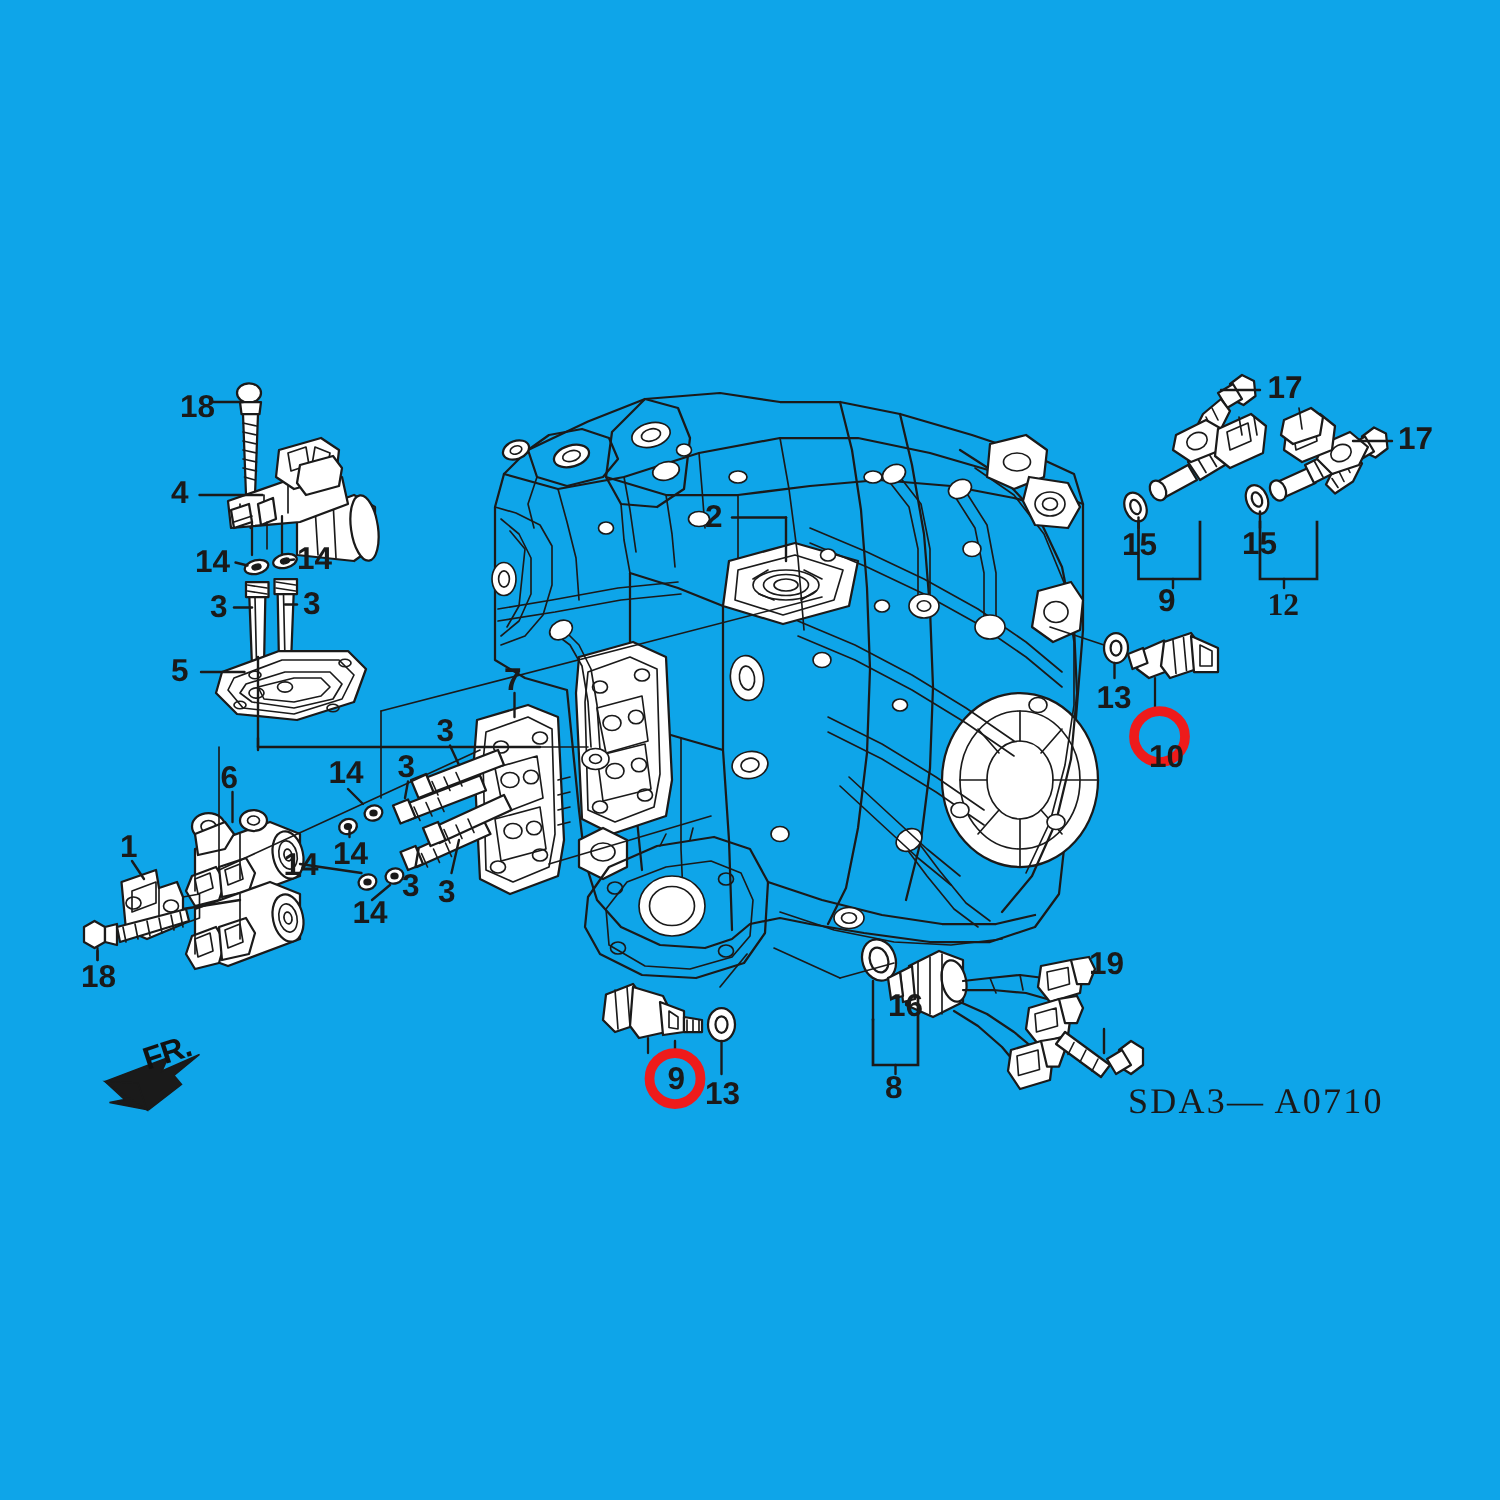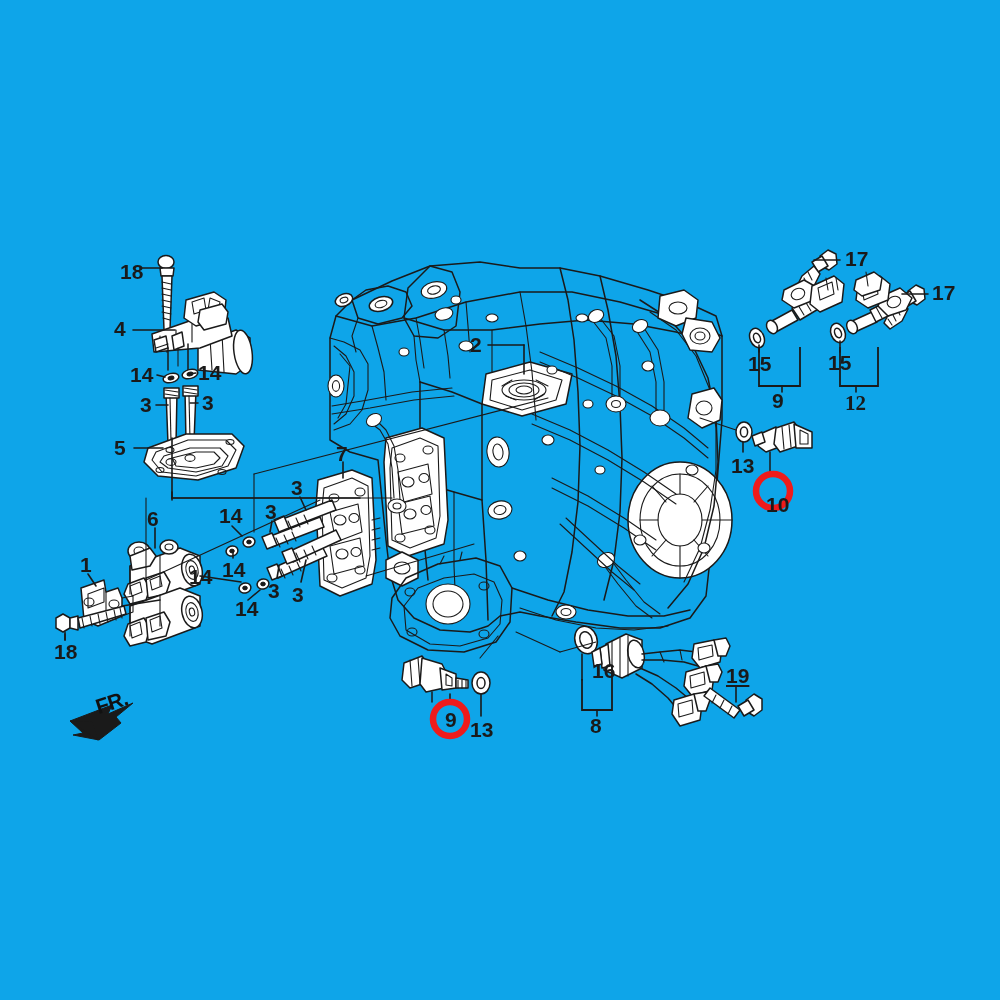--- a/index.html
+++ b/index.html
@@ -642,21 +642,22 @@
   <div class="num" style="left:845px;  top:248px;">17</div>
   <div class="num" style="left:932px;  top:282px;">17</div>
   <div class="num" style="left:748px;  top:353px;">15</div>
   <div class="num" style="left:828px;  top:352px;">15</div>
   <div class="num" style="left:772px;  top:390px;">9</div>
   <div class="num" style="left:845px;  top:393px;font-family:Liberation Serif, serif;">12</div>
   <div class="num" style="left:731px;  top:455px;">13</div>
   <div class="num" style="left:470px;  top:719px;">13</div>
   <div class="num" style="left:592px;  top:660px;">16</div>
   <div class="num" style="left:590px;  top:715px;">8</div>
-  <div class="num" style="left:726px;  top:665px;text-decoration:underline;">19</div>
+  <div class="num" style="left:726px;  top:632px;">19</div>
 
   <div class="num hl" style="left:766px; top:494px;">10</div>
   <div class="num hl" style="left:445px; top:709px;">9</div>
 
   <div class="fr-label" style="left:100px; top:695px;">FR.</div>
 
+  <div class="code" style="left:752px; top:722px;">SDA3— A0710</div>
 
 </div>
 
 </body></html>

